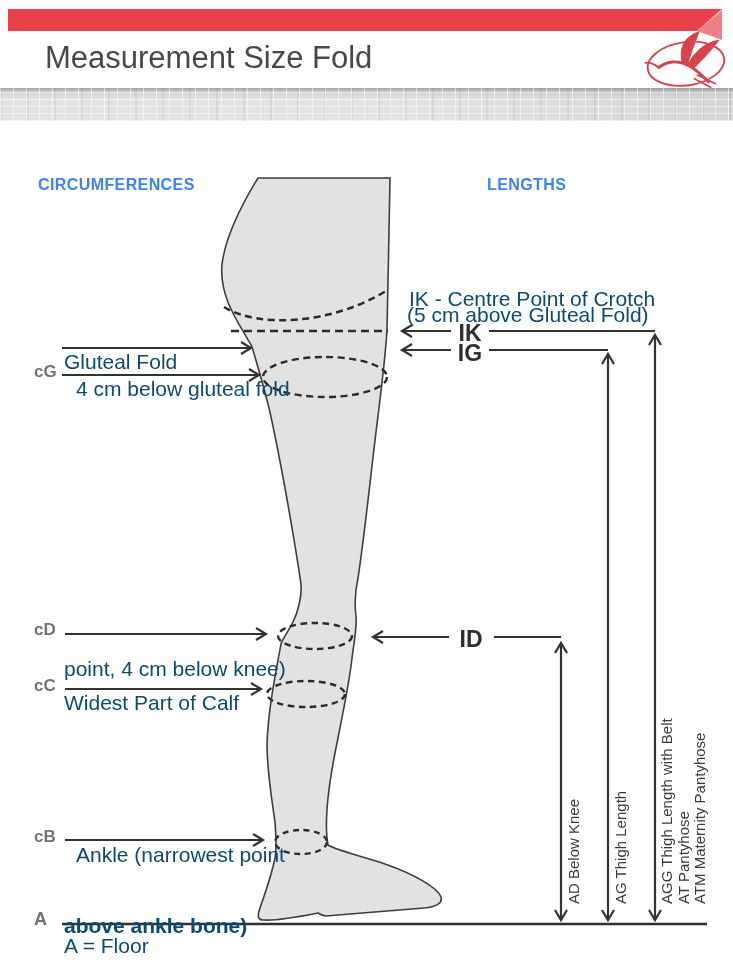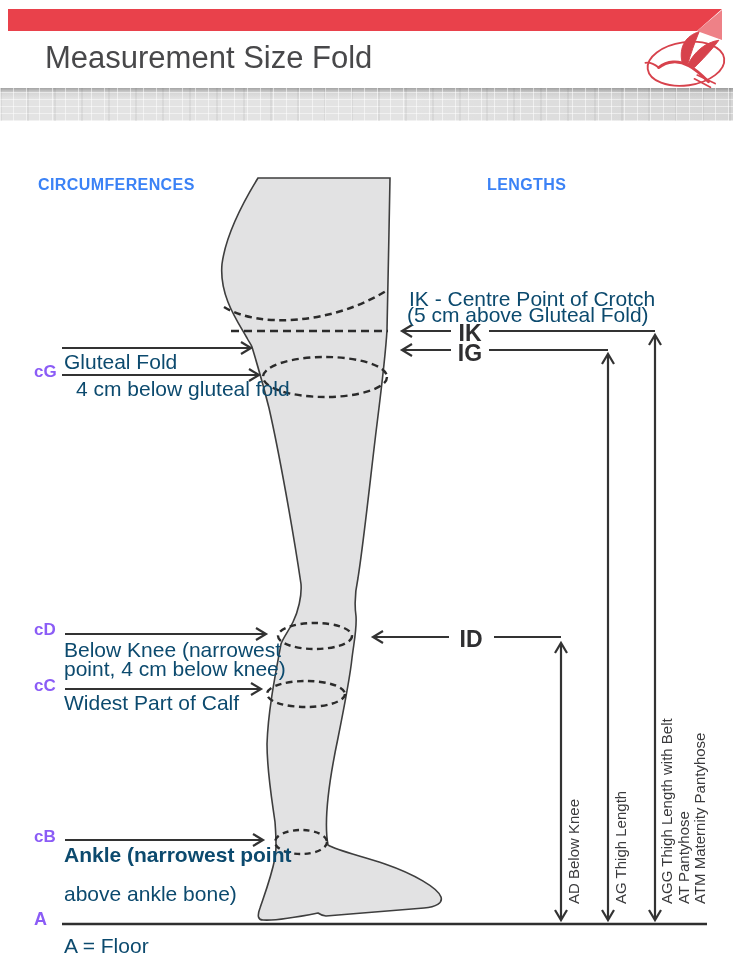--- a/index.html
+++ b/index.html
@@ -16,21 +16,21 @@
     background-color:#e3e3e3;
     background-image:
       repeating-linear-gradient(90deg, rgba(255,255,255,0.55) 0 1px, rgba(0,0,0,0) 1px 13px),
       repeating-linear-gradient(90deg, rgba(0,0,0,0.05) 0 2px, rgba(0,0,0,0) 2px 27px),
       repeating-linear-gradient(0deg, rgba(255,255,255,0.5) 0 1px, rgba(0,0,0,0) 1px 7px),
       linear-gradient(180deg, rgba(70,70,70,0.40) 0px, rgba(120,120,120,0.12) 5px, rgba(0,0,0,0) 11px),
       linear-gradient(90deg, rgba(0,0,0,0) 55%, rgba(0,0,0,0.06) 100%);
   }
   .sec-header{font-size:16px;font-weight:bold;letter-spacing:0.4px;color:#3b82f6;}
   .lbl{font-size:21px;line-height:19px;color:#0c4a6e;}
-  .code{font-size:17px;font-weight:bold;color:#8b5cf6;}
+  .code{font-size:17px;font-weight:bold;color:#737373;}
   .mid-code{font-size:23px;font-weight:bold;color:#2f2f31;text-align:center;}
   .vlabel{
     font-size:15px;line-height:16.5px;color:#3a3a3c;white-space:nowrap;
     transform:rotate(-90deg);transform-origin:0 0;
   }
   svg{display:block;}
   .overlay-svg{position:absolute;left:0;top:0;pointer-events:none;}
 </style>
 </head>
 <body>
@@ -122,29 +122,28 @@
   </svg>
 
   <div class="abs sec-header" style="left:38px;top:176px;">CIRCUMFERENCES</div>
   <div class="abs sec-header" style="left:487px;top:176px;">LENGTHS</div>
 
   <div class="abs code" style="left:34px;top:362px;">cG</div>
   <div class="abs lbl" style="left:64px;top:352px;">Gluteal Fold</div>
   <div class="abs lbl" style="left:76px;top:379px;">4 cm below gluteal fold</div>
 
   <div class="abs code" style="left:34px;top:620px;">cD</div>
-  <div class="abs lbl" style="left:64px;top:640px;">Below Knee (narrowest</div>
   <div class="abs lbl" style="left:64px;top:659px;">point, 4 cm below knee)</div>
 
   <div class="abs code" style="left:34px;top:676px;text-align:right;">cC</div>
   <div class="abs lbl" style="left:64px;top:693px;">Widest Part of Calf</div>
 
   <div class="abs code" style="left:34px;top:827px;">cB</div>
-  <div class="abs lbl" style="left:64px;top:845px;font-weight:bold;">Ankle (narrowest point</div>
-  <div class="abs lbl" style="left:64px;top:884px;">above ankle bone)</div>
+  <div class="abs lbl" style="left:76px;top:845px;">Ankle (narrowest point</div>
+  <div class="abs lbl" style="left:64px;top:916px;font-weight:bold;">above ankle bone)</div>
 
   <div class="abs code" style="left:34px;top:909px;font-size:18px;">A</div>
   <div class="abs lbl" style="left:64px;top:936px;">A = Floor</div>
 
   <div class="abs lbl" style="left:409px;top:289px;">IK - Centre Point of Crotch</div>
   <div class="abs lbl" style="left:407px;top:305px;">(5 cm above Gluteal Fold)</div>
 
   <div class="abs mid-code" style="left:450px;top:320px;width:40px;">IK</div>
   <div class="abs mid-code" style="left:450px;top:340px;width:40px;">IG</div>
   <div class="abs mid-code" style="left:447px;top:626px;width:48px;">ID</div>

